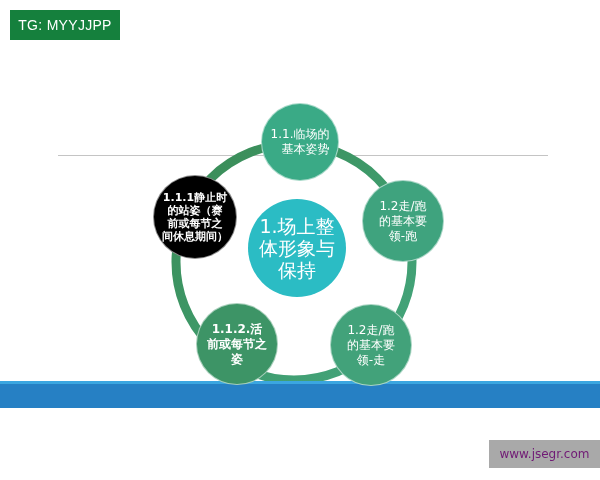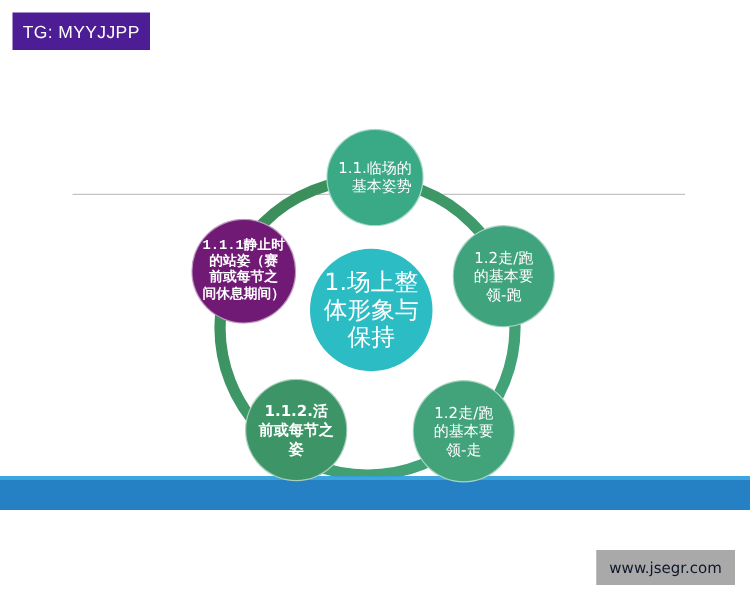--- a/index.html
+++ b/index.html
@@ -1,18 +1,18 @@
 <!DOCTYPE html>
 <html><head>
 <meta charset="utf-8">
 <style>
   html, body { margin:0; padding:0; }
   body { width:600px; height:480px; background:#ffffff; position:relative; overflow:hidden; font-family:"DejaVu Sans", "Liberation Sans", sans-serif; }
-  .wm-top { position:absolute; left:10px; top:10px; width:110px; height:30px; background:#4c1d95; color:#ffffff; font-family:"Liberation Sans", sans-serif; font-size:14px; line-height:30px; text-align:center; letter-spacing:0.3px; }
-  .wm-bottom { position:absolute; left:477px; top:440px; width:111px; height:28px; background:#a9a9a9; color:#0f172a; font-family:"DejaVu Sans", sans-serif; font-size:12px; line-height:28px; text-align:center; }
+  .wm-top { position:absolute; left:10px; top:10px; width:110px; height:30px; background:#15803d; color:#ffffff; font-family:"Liberation Sans", sans-serif; font-size:14px; line-height:30px; text-align:center; letter-spacing:0.3px; }
+  .wm-bottom { position:absolute; left:489px; top:440px; width:111px; height:28px; background:#a9a9a9; color:#701a75; font-family:"DejaVu Sans", sans-serif; font-size:12px; line-height:28px; text-align:center; }
   .hline { position:absolute; left:58px; top:155px; width:490px; height:1px; background:#c4c4c4; }
   .blue-bar { position:absolute; left:0; top:381px; width:600px; height:27px; background:#2680c4; }
   .blue-bar .strip { position:absolute; left:0; top:0; width:600px; height:3px; background:#3ba6e0; }
   svg.diagram { position:absolute; left:0; top:0; }
   .node { position:absolute; border-radius:50%; color:#ffffff; display:flex; align-items:center; justify-content:center; text-align:center; box-sizing:border-box; border:1px solid rgba(255,255,255,0.55); }
   .node span { display:block; white-space:pre-line; }
   .center-node { border:none; font-size:19px; line-height:22px; }
   .small { font-size:11px; line-height:13px; font-weight:bold; }
   .med { font-size:12px; line-height:15px; }
 </style>
@@ -60,20 +60,20 @@
 的基本要
 领-走</span>
 </div>
 
 <div class="node med" style="left:196px; top:303px; width:82px; height:82px; background:#3d9466; font-weight:bold;">
   <span>1.1.2.活
 前或每节之
 姿</span>
 </div>
 
-<div class="node small" style="left:153px; top:175px; width:84px; height:84px; background:#701a75;font-family:Liberation Mono, monospace;">
+<div class="node small" style="left:153px; top:175px; width:84px; height:84px; background:#000000;">
   <span>1.1.1静止时
 的站姿（赛
 前或每节之
 间休息期间）</span>
 </div>
 
 <div class="wm-bottom">www.jsegr.com</div>
 
 </body></html>

